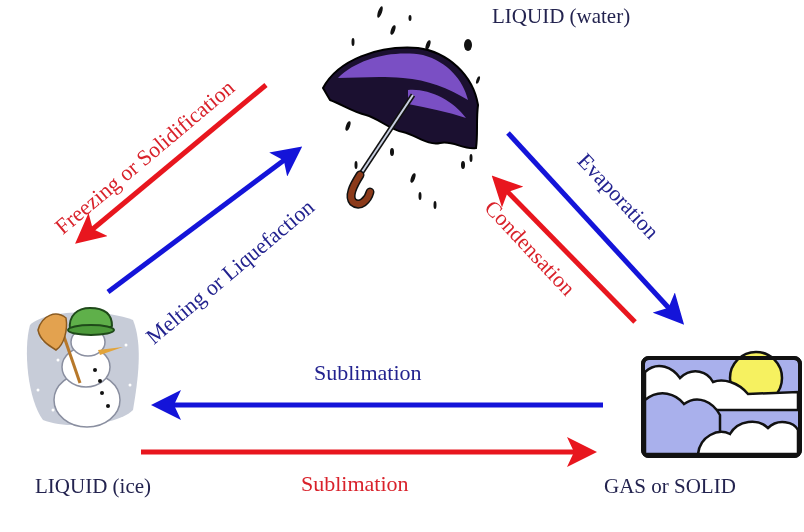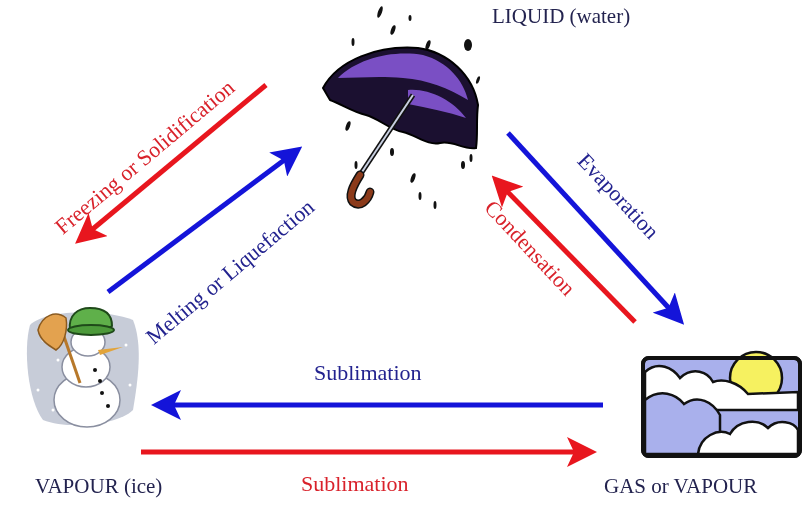--- a/index.html
+++ b/index.html
@@ -97,22 +97,22 @@
       <rect x="635" y="358" width="157" height="98" rx="6" fill="#a9b0ec" stroke="#111" stroke-width="4"></rect>
       <circle cx="748" cy="378" r="26" fill="#f6f160" stroke="#111" stroke-width="2.5"></circle>
       <path d="M637,372 C650,360 665,368 672,378 C685,366 700,372 705,382 C715,378 730,382 740,394 L790,392 L790,410 L637,410 Z" fill="#ffffff" stroke="#111" stroke-width="2.5"></path>
       <path d="M637,400 C652,388 668,394 676,404 C690,394 705,402 712,415 L712,454 L637,454 Z" fill="#a9b0ec" stroke="#111" stroke-width="2.5"></path>
       <path d="M690,454 C692,436 710,428 722,434 C730,420 750,418 760,428 C770,418 786,422 790,430 L790,454 Z" fill="#ffffff" stroke="#111" stroke-width="2.5"></path>
       <rect x="635" y="358" width="157" height="98" rx="6" fill="none" stroke="#111" stroke-width="4"></rect>
     </g>
   </svg>
 
   <div class="lbl state" style="left:484px;top:4px">LIQUID (water)</div>
-  <div class="lbl state" style="left:27px;top:474px">VAPOUR (ice)</div>
-  <div class="lbl state" style="left:596px;top:474px">GAS or VAPOUR</div>
+  <div class="lbl state" style="left:27px;top:474px">LIQUID (ice)</div>
+  <div class="lbl state" style="left:596px;top:474px">GAS or SOLID</div>
 
   <div class="lbl proc red" style="left:42px;top:220px;transform:rotate(-40deg)">Freezing or Solidification</div>
   <div class="lbl proc blue" style="left:133px;top:330px;transform:rotate(-40deg)">Melting or Liquefaction</div>
   <div class="lbl proc blue" style="left:583px;top:148px;transform:rotate(47deg)">Evaporation</div>
   <div class="lbl proc red" style="left:490px;top:195px;transform:rotate(47deg)">Condensation</div>
   <div class="lbl proc blue" style="left:306px;top:360px">Sublimation</div>
   <div class="lbl proc red" style="left:293px;top:471px">Sublimation</div>
 </div>
 
 </body></html>

